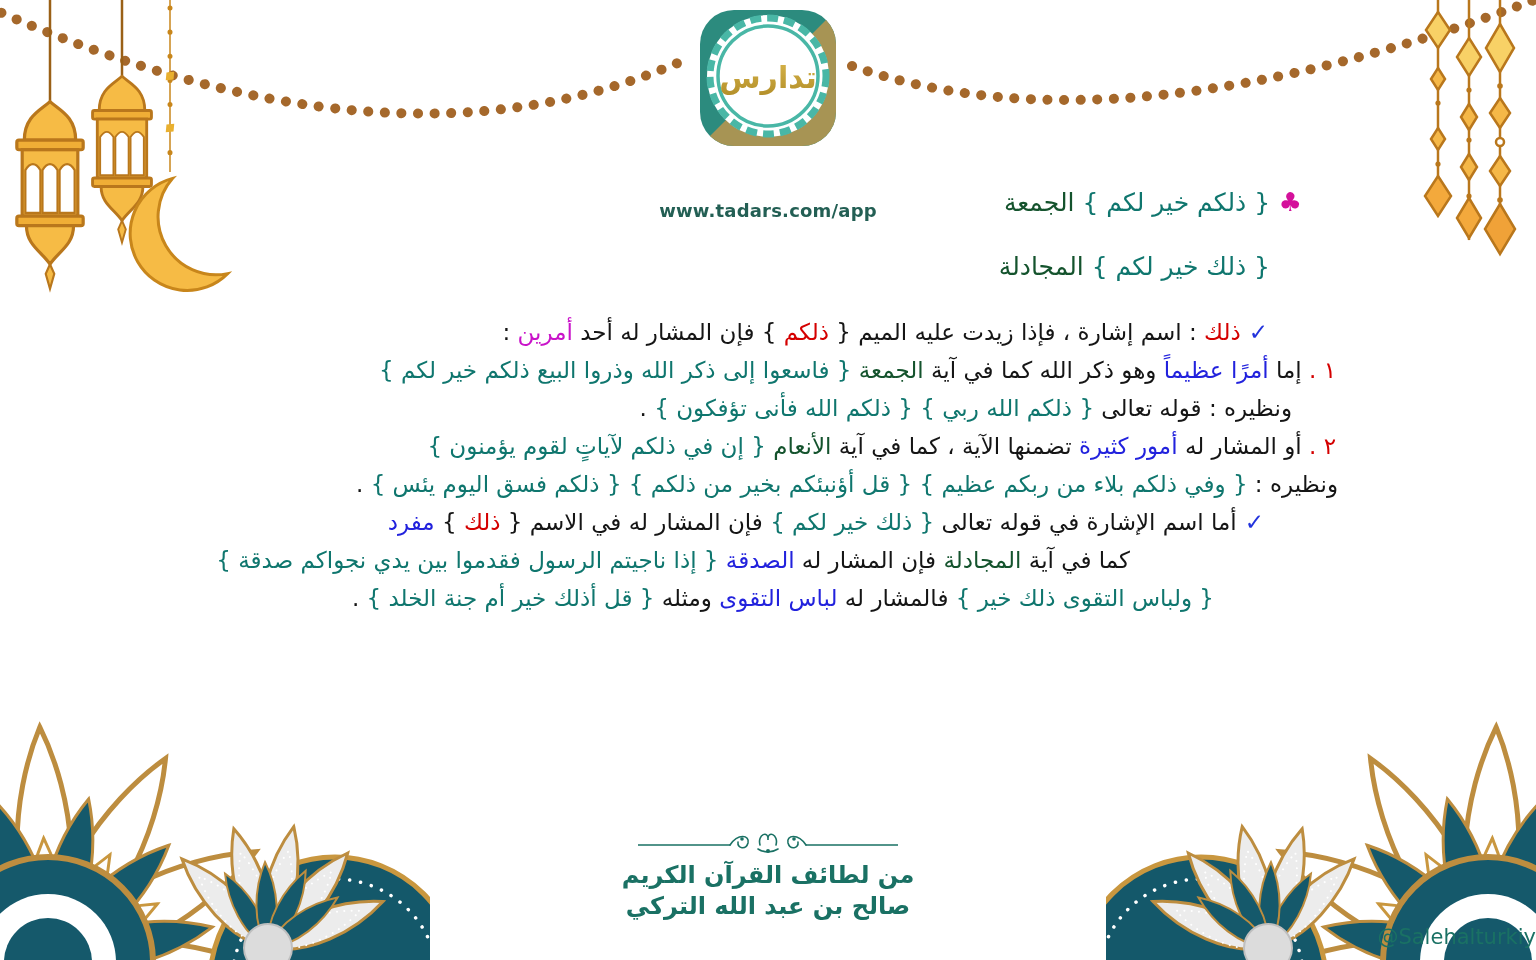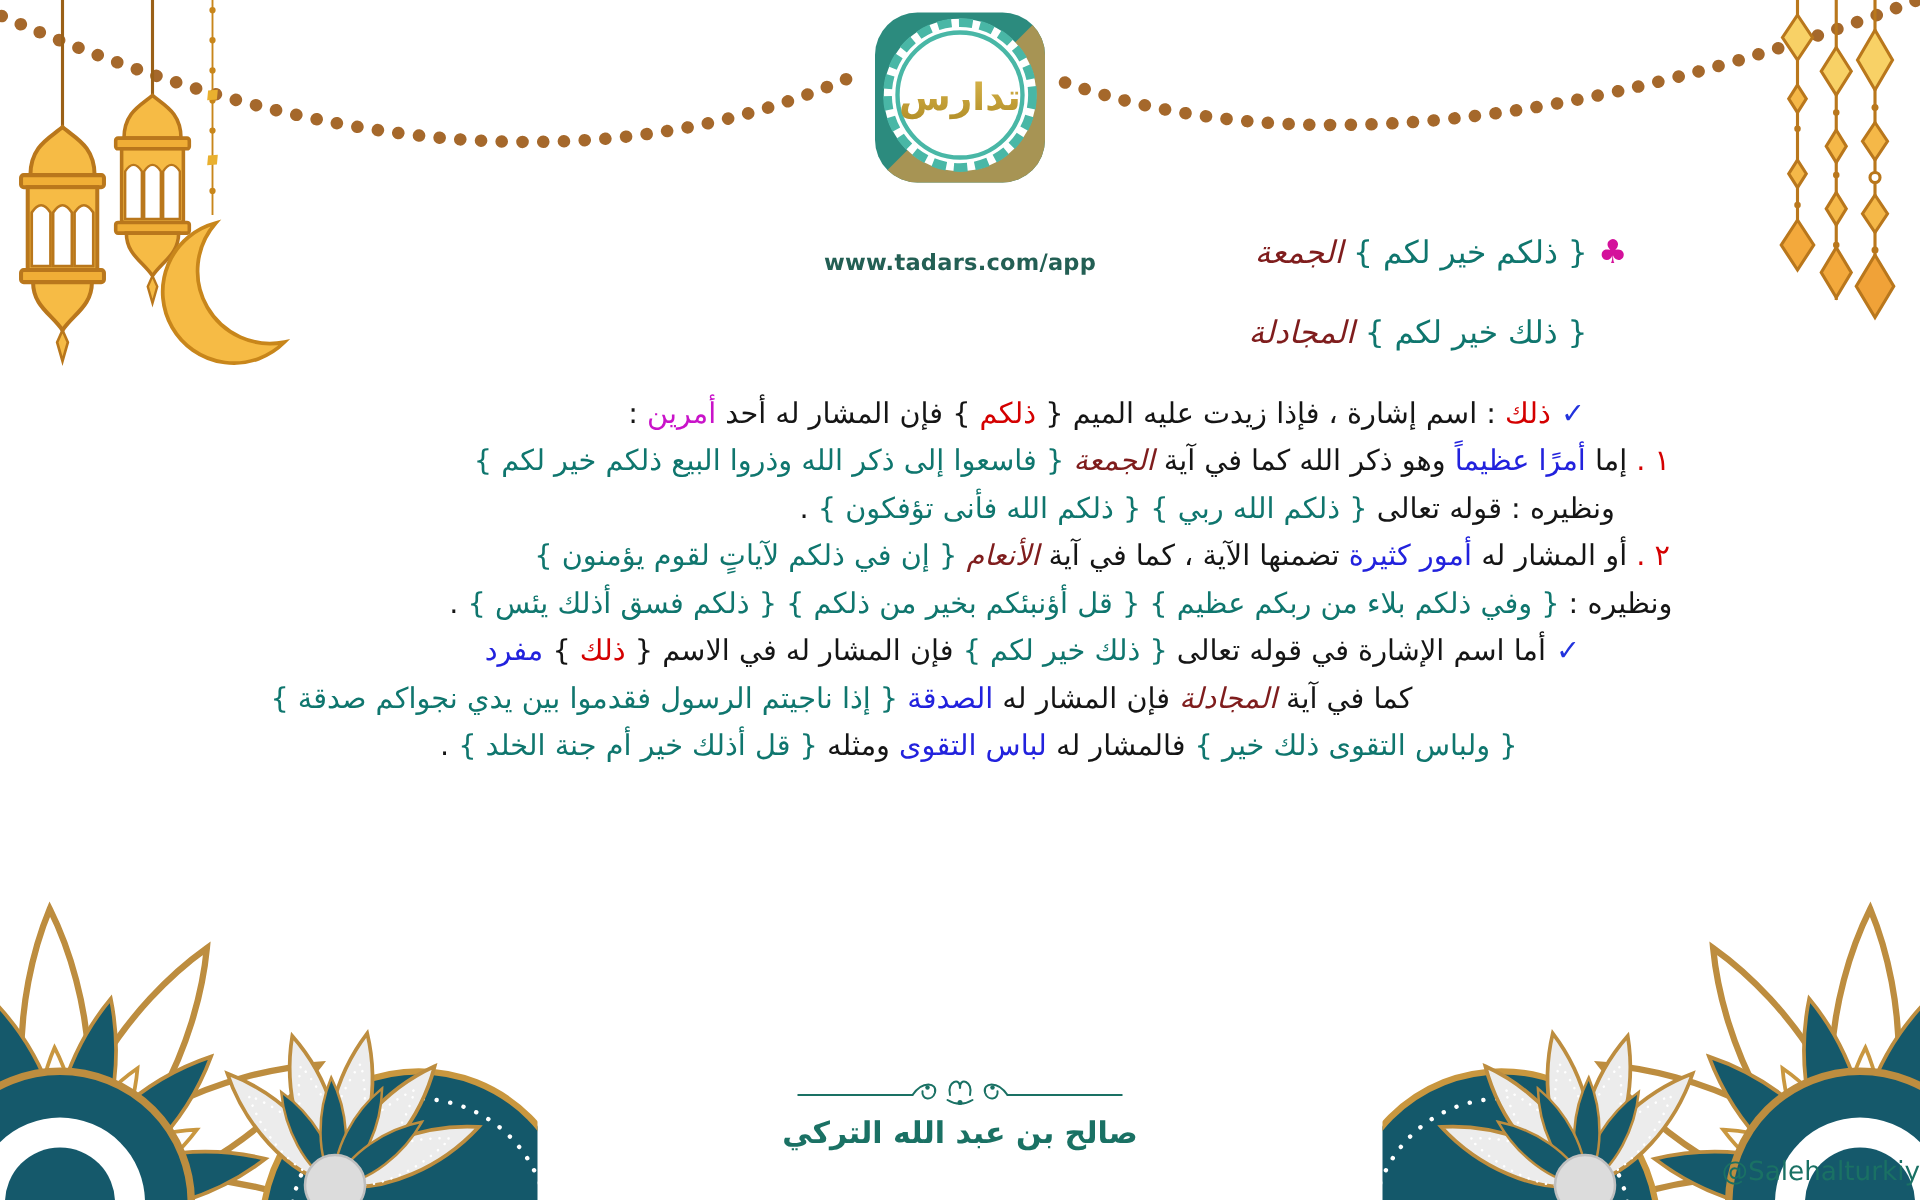--- a/index.html
+++ b/index.html
@@ -20,21 +20,21 @@
   .pr272{padding-right:272px;margin-left:28px;} .pr322{padding-right:322px;}
   .pr406{padding-right:406px;}
   .seg.black{color:#151515;}
   .seg.green{color:#0f766e;}
   .seg.red{color:#d40000;}
   .seg.num{color:#d40000;}
   .seg.blue{color:#2222dd;}
   .seg.check{color:#2233dd;font-weight:bold;}
   .seg.magenta{color:#c913c9;}
   .seg.club{color:#d4119b;font-size:1.05em;}
-  .seg.surah{color:#7f1d1d;font-style:italic;}
+  .seg.surah{color:#14532d;}
   
   #logo-wrap{position:absolute;left:698px;top:8px;width:140px;height:140px;z-index:4;}
   #site-url{position:absolute;left:0;top:158px;width:1536px;text-align:center;z-index:4;
             color:#235f54;font-weight:bold;font-size:18px;letter-spacing:.2px;margin-top:42px;}
   
   #footer{position:absolute;left:0;bottom:0;width:1536px;text-align:center;z-index:5;}
   #footer .fa{color:#1a7164;font-weight:bold;font-size:24px;line-height:31px;direction:rtl;}
   #footer .handle{color:#1a7164;font-weight:normal;font-size:21px;line-height:30px;margin-bottom:8px;text-align:right;}
   #divider{margin:0 auto 4px auto;width:260px;height:26px;}
   
@@ -134,21 +134,21 @@
 <div id="site-url">www.tadars.com/app</div>
 
 <div id="content">
   <div class="line intro pr234 mbA"><span class="seg club">♣ </span><span class="seg green">{ ذلكم خير لكم } </span><span class="seg surah">الجمعة</span></div>
   <div class="line intro pr266 mbB"><span class="seg green">{ ذلك خير لكم } </span><span class="seg surah">المجادلة</span></div>
 
   <div class="line pr268"><span class="seg check">✓ </span><span class="seg red">ذلك</span><span class="seg black"> : اسم إشارة ، فإذا زيدت عليه الميم { </span><span class="seg red">ذلكم</span><span class="seg black"> } فإن المشار له أحد </span><span class="seg magenta">أمرين</span><span class="seg black"> :</span></div>
   <div class="line pr200"><span class="seg num">١ .  </span><span class="seg black">إما </span><span class="seg blue">أمرًا عظيماً</span><span class="seg black"> وهو ذكر الله كما في آية </span><span class="seg surah">الجمعة</span><span class="seg black"> </span><span class="seg green">{ فاسعوا إلى ذكر الله وذروا البيع ذلكم خير لكم }</span></div>
   <div class="line pr244"><span class="seg black">ونظيره : قوله تعالى </span><span class="seg green">{ ذلكم الله ربي } { ذلكم الله فأنى تؤفكون }</span><span class="seg black"> .</span></div>
   <div class="line pr200"><span class="seg num">٢ .  </span><span class="seg black">أو المشار له </span><span class="seg blue">أمور كثيرة</span><span class="seg black"> تضمنها الآية ، كما في آية </span><span class="seg surah">الأنعام</span><span class="seg black"> </span><span class="seg green">{ إن في ذلكم لآياتٍ لقوم يؤمنون }</span></div>
-  <div class="line pr198"><span class="seg black">ونظيره : </span><span class="seg green">{ وفي ذلكم بلاء من ربكم عظيم } { قل أؤنبئكم بخير من ذلكم } { ذلكم فسق أذلك يئس }</span><span class="seg black"> .</span></div>
+  <div class="line pr198"><span class="seg black">ونظيره : </span><span class="seg green">{ وفي ذلكم بلاء من ربكم عظيم } { قل أؤنبئكم بخير من ذلكم } { ذلكم فسق اليوم يئس }</span><span class="seg black"> .</span></div>
   <div class="line pr272"><span class="seg check">✓ </span><span class="seg black">أما اسم الإشارة في قوله تعالى </span><span class="seg green">{ ذلك خير لكم }</span><span class="seg black"> فإن المشار له في الاسم { </span><span class="seg red">ذلك</span><span class="seg black"> } </span><span class="seg blue">مفرد</span></div>
   <div class="line pr406"><span class="seg black">كما في آية </span><span class="seg surah">المجادلة</span><span class="seg black"> فإن المشار له </span><span class="seg blue">الصدقة</span><span class="seg black"> </span><span class="seg green">{ إذا ناجيتم الرسول فقدموا بين يدي نجواكم صدقة }</span></div>
   <div class="line pr322"><span class="seg green">{ ولباس التقوى ذلك خير }</span><span class="seg black"> فالمشار له </span><span class="seg blue">لباس التقوى</span><span class="seg black"> ومثله </span><span class="seg green">{ قل أذلك خير أم جنة الخلد }</span><span class="seg black"> .</span></div>
 </div>
 
 <svg id="flower-left" viewBox="0 0 430 330">
   <defs>
     <path id="petalBig" d="M0,0 C-40,-62 -32,-165 0,-235 C32,-165 40,-62 0,0 Z"></path>
     <path id="petalMid" d="M0,0 C-30,-46 -24,-118 0,-168 C24,-118 30,-46 0,0 Z"></path>
     <path id="petalSm" d="M0,0 C-22,-34 -18,-86 0,-124 C18,-86 22,-34 0,0 Z"></path>
@@ -220,15 +220,16 @@
       <line x1="168" y1="15" x2="260" y2="15"></line>
       <path d="M92,15 c8,-12 20,-10 18,-2 c-2,7 -11,6 -10,-1"></path>
       <path d="M168,15 c-8,-12 -20,-10 -18,-2 c2,7 11,6 10,-1"></path>
       <path d="M122,15 c-3,-11 9,-15 8,-5 c-1,-10 11,-6 8,5"></path>
       <path d="M120,19 q10,6 20,0"></path>
     </g>
     <circle cx="104" cy="9" r="1.8" fill="#1a7164"></circle>
     <circle cx="156" cy="9" r="1.8" fill="#1a7164"></circle>
     <circle cx="130" cy="21" r="2" fill="#1a7164"></circle>
   </svg>
+  <div class="fa">من لطائف القرآن الكريم</div>
   <div class="fa">صالح بن عبد الله التركي</div>
   <div class="handle">@Salehalturkiy</div>
 </div>
 
 </body></html>

